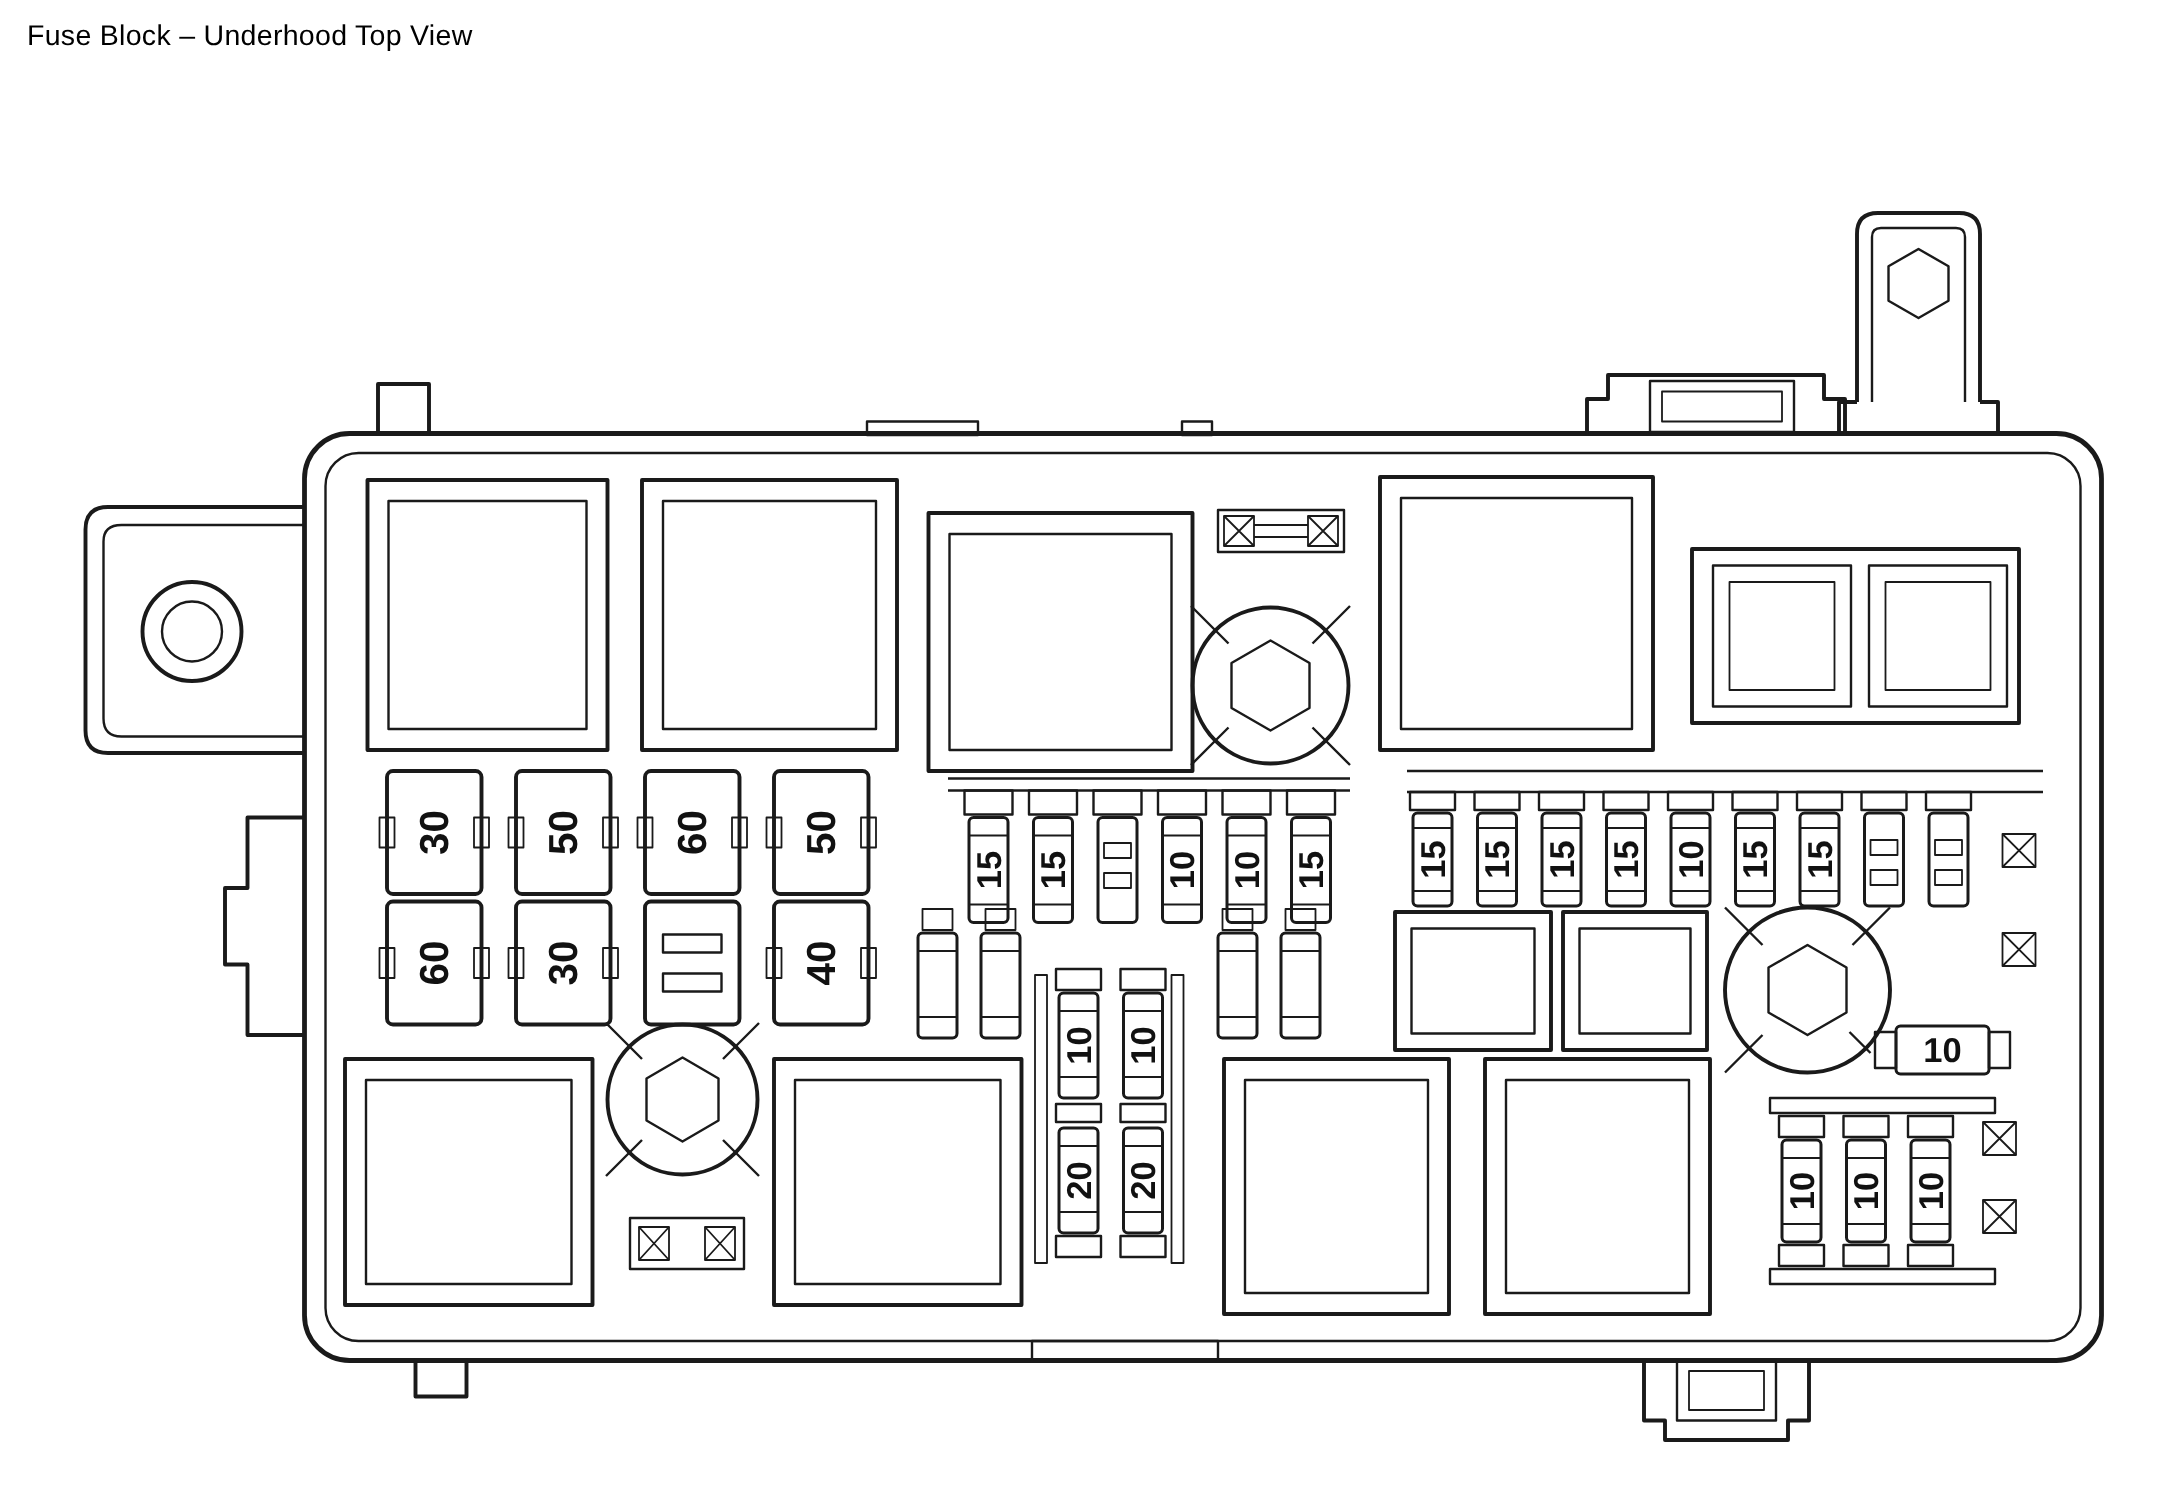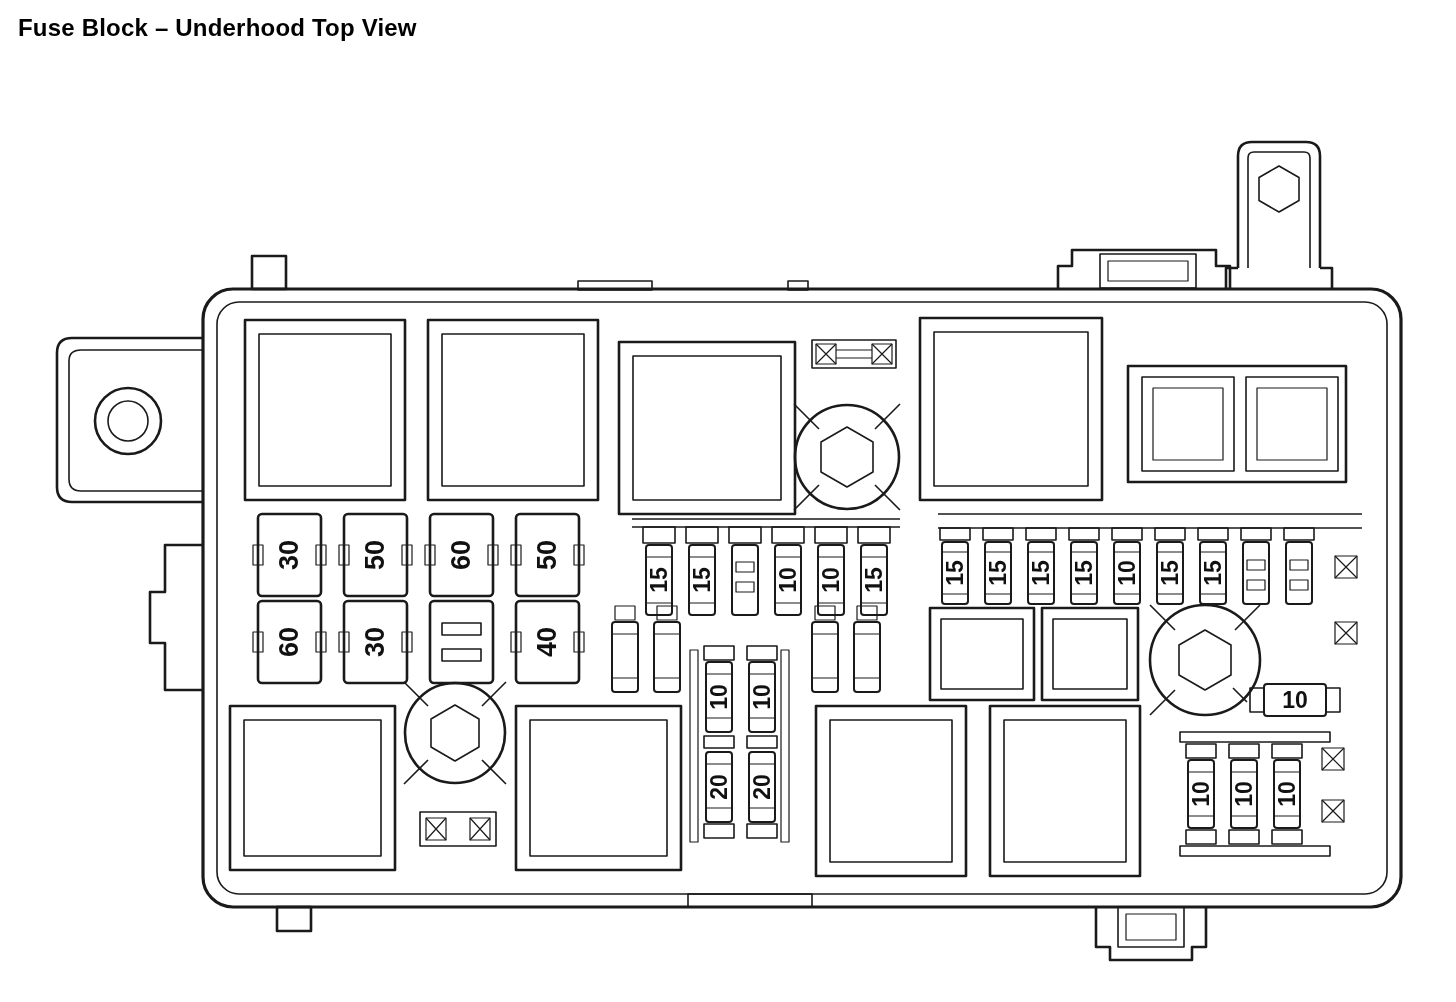--- a/index.html
+++ b/index.html
@@ -1,18 +1,18 @@
 <!DOCTYPE html>
 <html style="--line: #1a1a1a; --bg: #ffffff;"><head>
 <meta charset="utf-8">
 <style>
   html,body{margin:0;padding:0;background:#fff;}
   .stage{position:relative;width:1456px;height:1002px;background:var(--bg,#fff);overflow:hidden;
          font-family:"Liberation Sans",sans-serif;}
-  .title{position:absolute;left:18px;top:14px;font-size:24px;font-weight:bold;color:#000;
+  .title{position:absolute;left:18px;top:14px;font-size:19px;font-weight:normal;color:#000;
          letter-spacing:.2px;}
   svg{position:absolute;left:0;top:0;}
   .ln{fill:none;stroke:var(--line,#1a1a1a);stroke-width:2;stroke-linejoin:round;}
   .w3{stroke-width:3.2;}
   .w25{stroke-width:2.6;}
   .w15{stroke-width:1.6;}
   .w1{stroke-width:1.2;}
   .lbl{font-family:"Liberation Sans",sans-serif;font-size:23px;font-weight:600;fill:#111;stroke:none;}
   .lbl-lg{font-family:"Liberation Sans",sans-serif;font-size:27px;font-weight:600;fill:#111;stroke:none;}
 </style>

